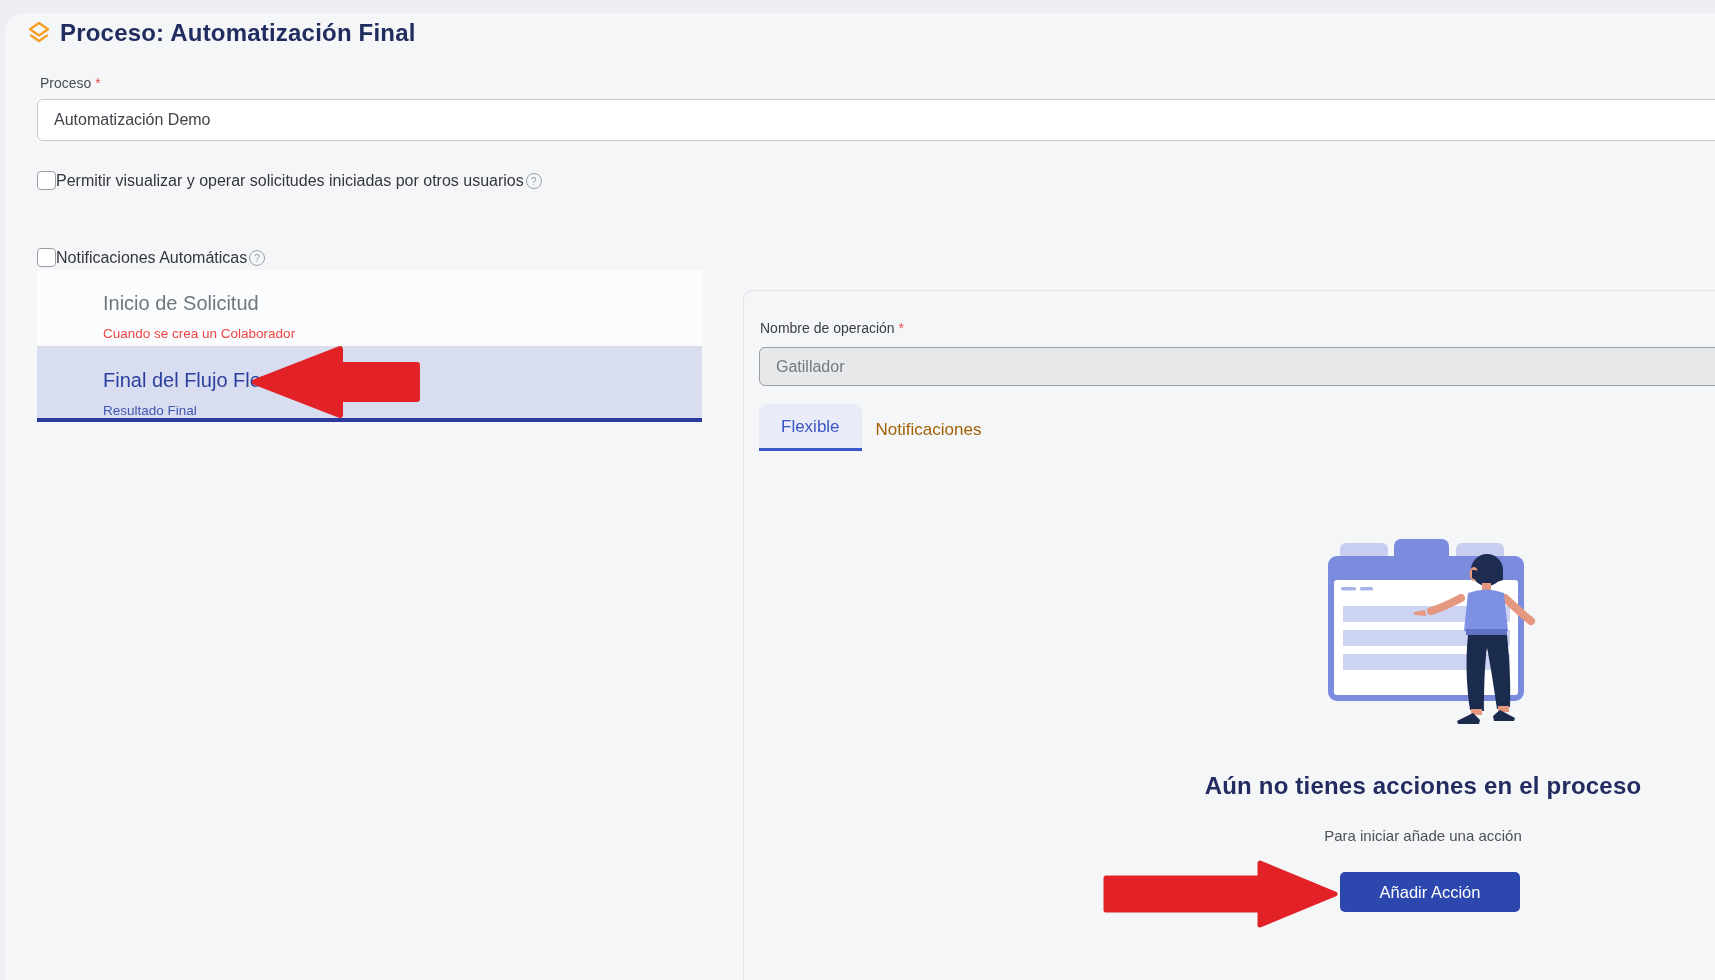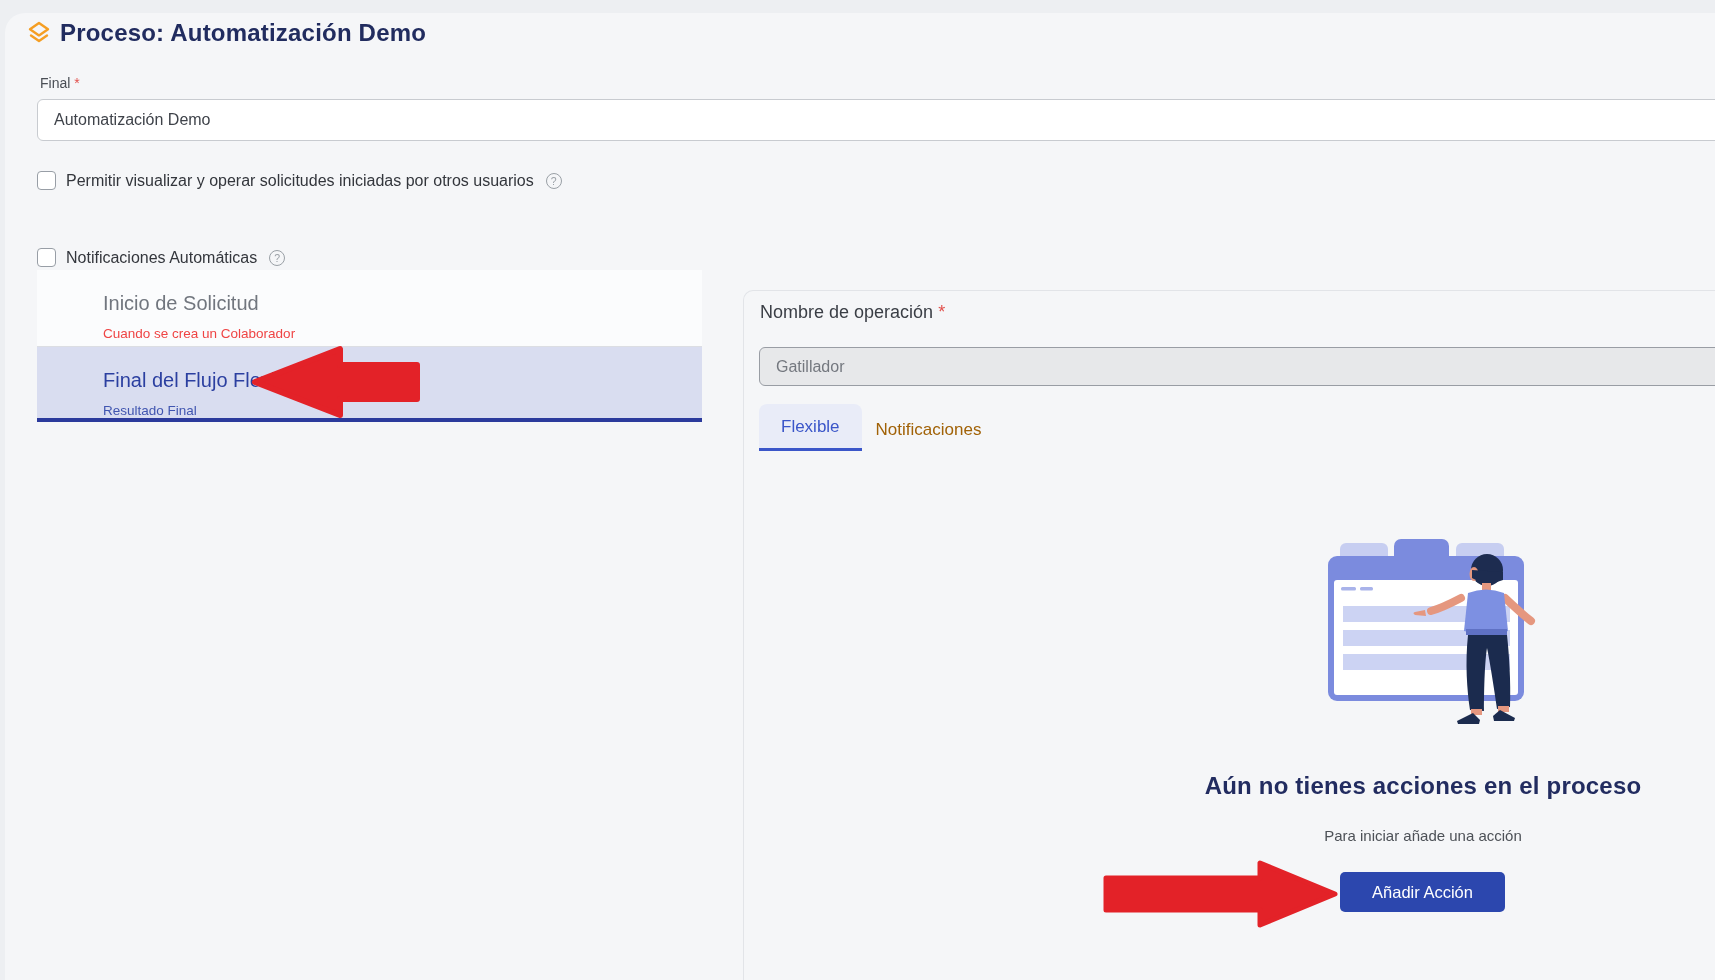--- a/index.html
+++ b/index.html
@@ -23,21 +23,21 @@
   
   .field-label { position:absolute; left:35px; top:62px; font-size:14px; color:#4a4e55; }
   .req { color:#e2504c; }
   .name-input {
     position:absolute; left:32px; top:86px; right:-12px; height:42px;
     background:#ffffff; border:1px solid #c8cbd0; border-radius:6px;
     font-family:"Liberation Sans", sans-serif;
     font-size:16px; color:#3f434a; padding:0 16px; outline:none;
   }
   
-  .cb-row { position:absolute; left:32px; display:flex; align-items:center; gap:10px; }
+  .cb-row { position:absolute; left:32px; display:flex; align-items:center; }
   .cb-row1 { top:158px; }
   .cb-row2 { top:211px;margin-top:24px; }
   .cb {
     width:19px; height:19px; border:1.5px solid #989ea6; border-radius:4px;
     background:#fff; flex:0 0 auto; cursor:pointer;
   }
   .cb-label { font-size:16px; color:#33363c; }
   .help {
     width:16px; height:16px; border:1px solid #9aa0a6; border-radius:50%;
     color:#9aa0a6; font-size:10.5px; line-height:14px; text-align:center;
@@ -60,21 +60,21 @@
   .stage-sub { font-size:13.5px; color:#ef4444; margin-top:11px; }
   .selected .stage-title { color:#2b3fa0; }
   .selected .stage-sub { color:#4055b0; margin-top:11px; }
   
   .op-card {
     position:absolute; left:738px; top:277px; right:-6px; bottom:-6px;
     background:#f5f6f8;
     border-left:1px solid #e2e4e8; border-top:1px solid #e2e4e8;
     border-top-left-radius:10px;
   }
-  .op-label { position:absolute; left:16px; top:11px; font-size:18px; color:#3a3e45; }
+  .op-label { position:absolute; left:16px; top:29px; font-size:14px; color:#3a3e45; }
   .op-input {
     position:absolute; left:15px; top:56px; right:-8px; height:39px;
     background:#e7e8ea; border:1px solid #999da4; border-radius:6px;
     font-family:"Liberation Sans", sans-serif;
     font-size:16px; color:#74787f; padding:0 16px;
   }
   .tabs { position:absolute; left:15px; top:113px; display:flex; align-items:flex-end; }
   .tab {
     font-size:17px; padding:13px 22px 11px; cursor:pointer; color:#a16207;
   }
@@ -87,42 +87,42 @@
   .illus { position:absolute; left:1205px; top:475px; width:345px; height:255px; }
   .empty-title {
     position:absolute; left:1094px; top:759px; width:648px; text-align:center;
     font-size:24px; font-weight:600; color:#222c60; letter-spacing:.2px;
   }
   .empty-sub {
     position:absolute; left:1094px; top:814px; width:648px; text-align:center;
     font-size:15px; color:#4d5157;
   }
   .add-btn {
-    position:absolute; left:1335px; top:859px; width:165px; height:40px;
+    position:absolute; left:1335px; top:859px; width:180px; height:40px;
     background:#2c47ae; color:#ffffff; border:none; border-radius:5px;
     font-family:"Liberation Sans", sans-serif;
     font-size:16.5px; font-weight:500; cursor:pointer;
   }
   
   .arrow1 { position:absolute; left:245px; top:331px; width:172px; height:76px; }
   .arrow2 { position:absolute; left:1095px; top:844px; width:240px; height:74px; }
 </style>
 </head>
 <body>
 
 <div class="page">
 
   <svg class="hdr-icon" viewBox="0 0 24 26">
     <path d="M12 2 L21 8.2 L12 14.4 L3 8.2 Z" fill="none" stroke="#f59e23" stroke-width="2.4" stroke-linejoin="round"></path>
     <path d="M4 14.5 L12 20 L20 14.5" fill="none" stroke="#f59e23" stroke-width="2.4" stroke-linecap="round" stroke-linejoin="round"></path>
   </svg>
-  <div class="page-title">Proceso: Automatización Demo</div>
+  <div class="page-title">Proceso: Automatización Final</div>
 
   <div class="field-label">
-    <span>Final</span>
+    <span>Proceso</span>
     <span class="req">*</span>
   </div>
   <input class="name-input" type="text" value="Automatización Demo" style="">
 
   <div class="cb-row cb-row1">
     <span class="cb" role="checkbox" aria-checked="false"></span>
     <span class="cb-label">Permitir visualizar y operar solicitudes iniciadas por otros usuarios</span>
     <span class="help">?</span>
   </div>
   <div class="cb-row cb-row2">

